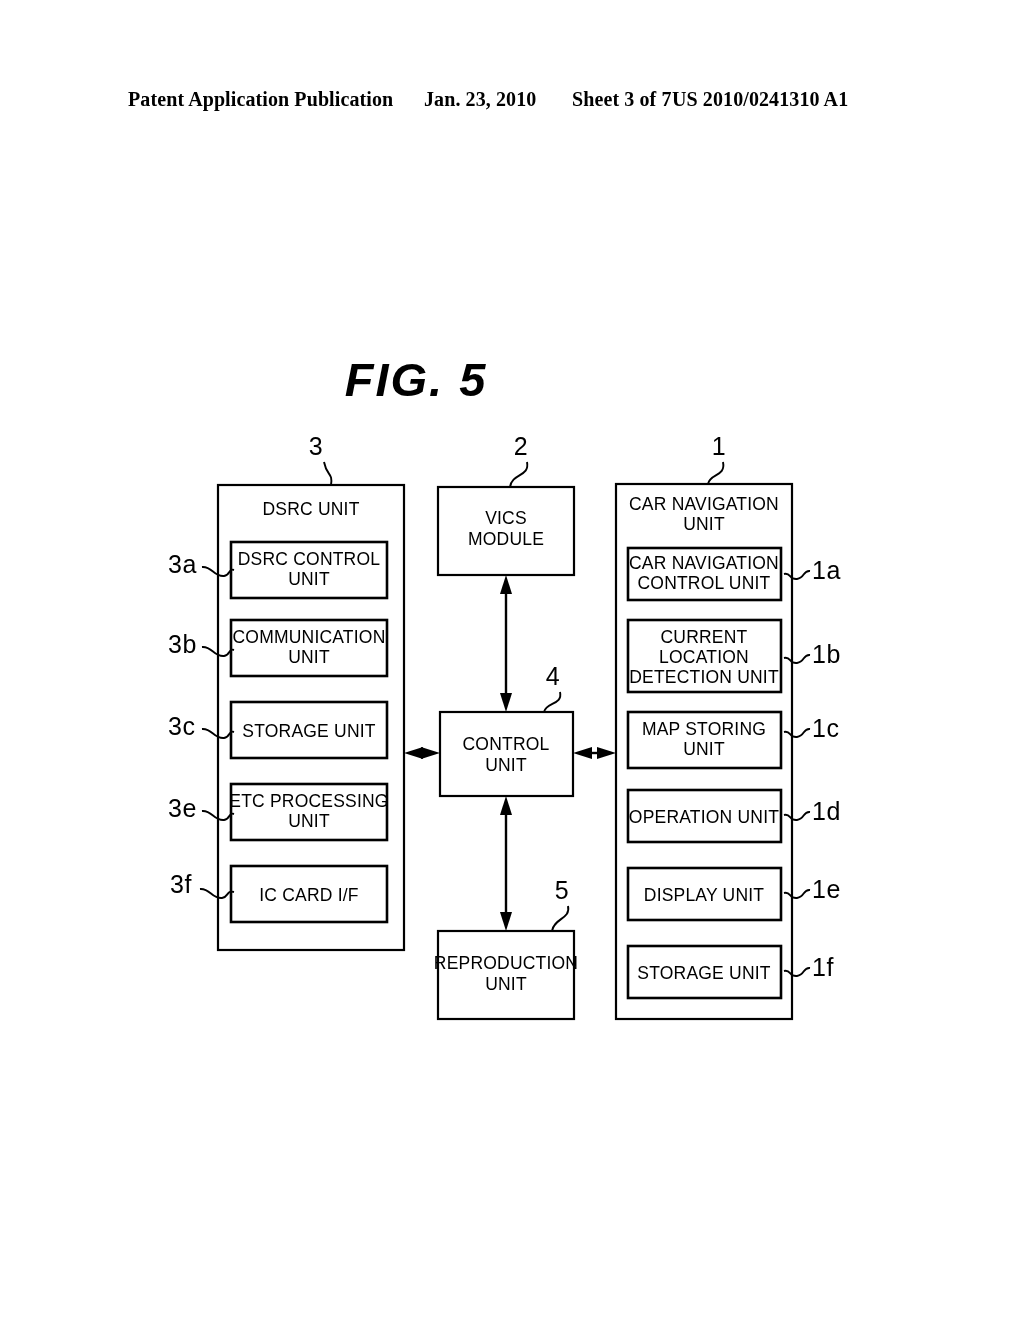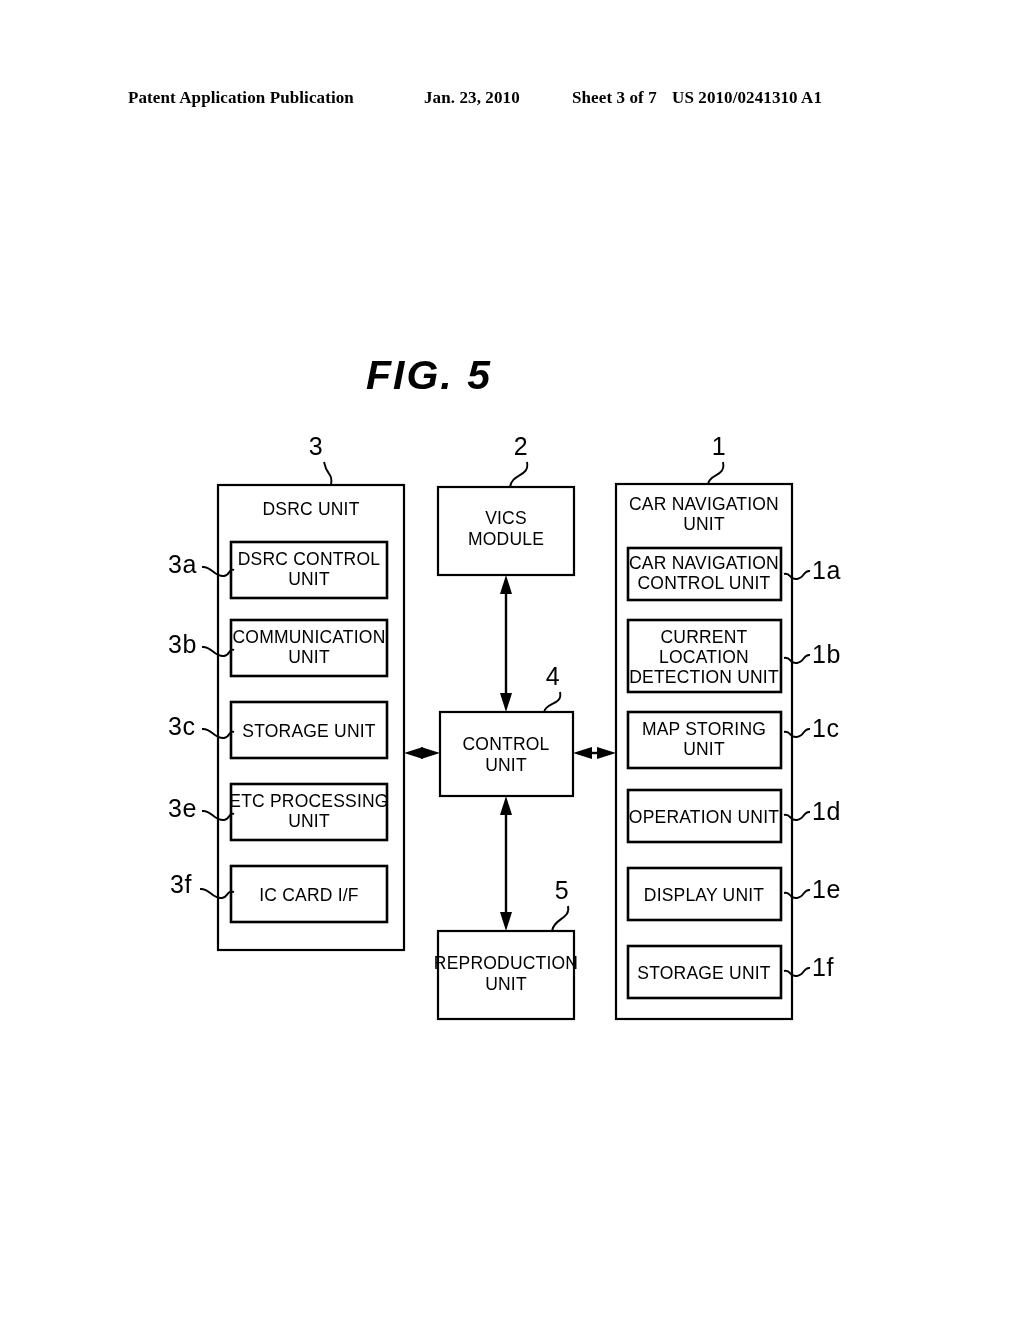--- a/index.html
+++ b/index.html
@@ -21,40 +21,40 @@
   .page-header {
     position: absolute;
     top: 88px;
     left: 0;
     width: 1024px;
     height: 30px;
     display: flex;
     align-items: baseline;
     font-family: "Liberation Serif", serif;
     font-weight: bold;
-    font-size: 17px;
+    font-size: 20px;
     letter-spacing: 0.1px;
     white-space: nowrap;
   }
   .hdr-pub   { position: absolute; left: 128px; }
   .hdr-date  { position: absolute; left: 424px; }
   .hdr-sheet { position: absolute; left: 572px; }
   .hdr-pat   { position: absolute; left: 672px; }
 
   
   .fig-title {
     position: absolute;
-    left: 16px;
+    left: 3px;
     top: 352px;
     width: 826px;
     text-align: center;
     font-family: "Liberation Sans", sans-serif;
     font-style: italic;
     font-weight: bold;
-    font-size: 41px;
+    font-size: 47px;
     letter-spacing: 2px;
   }
 
   
   #diagram {
     position: absolute;
     left: 0;
     top: 0;
     width: 1024px;
     height: 1320px;

